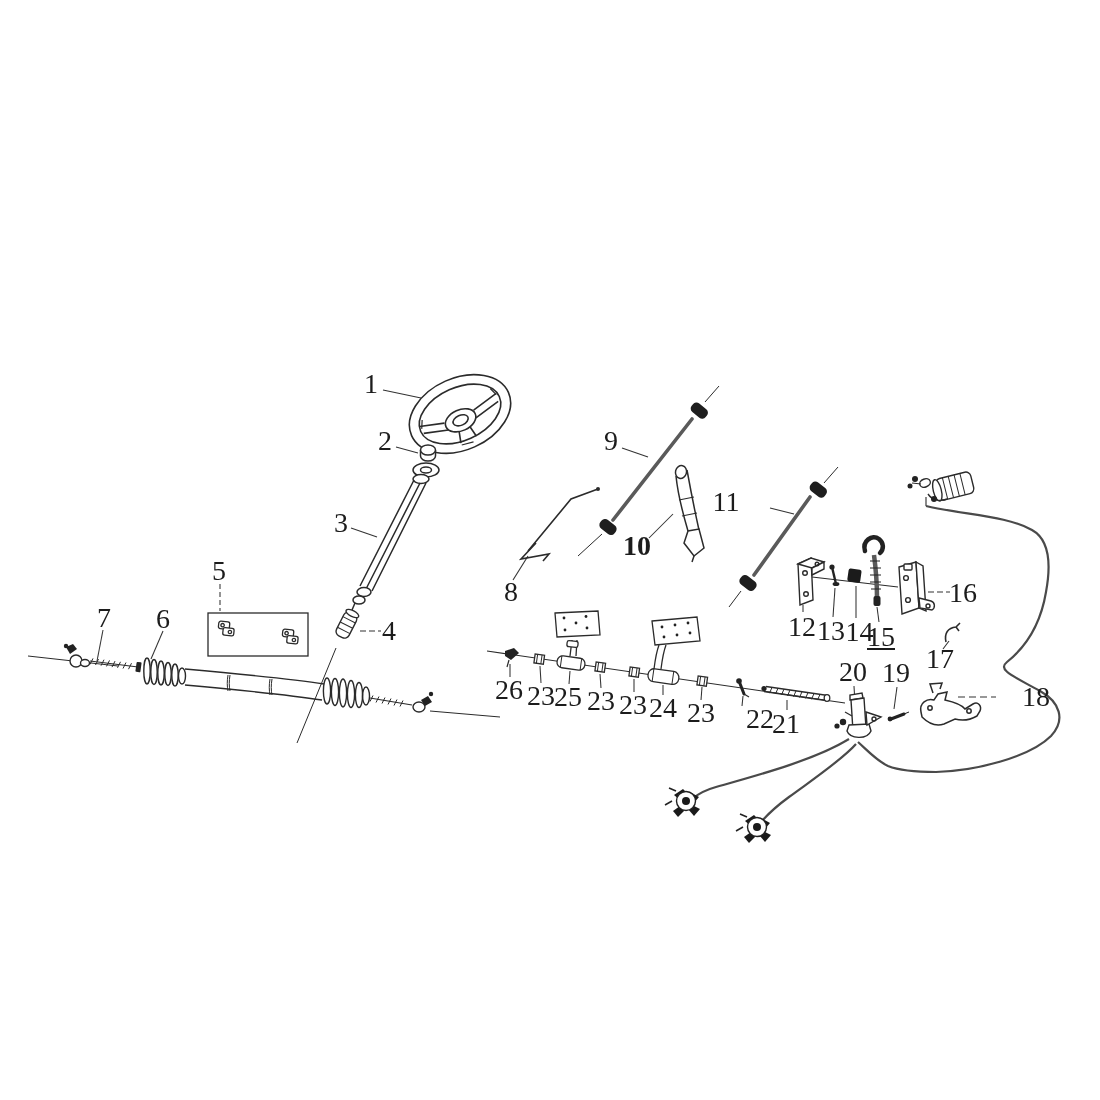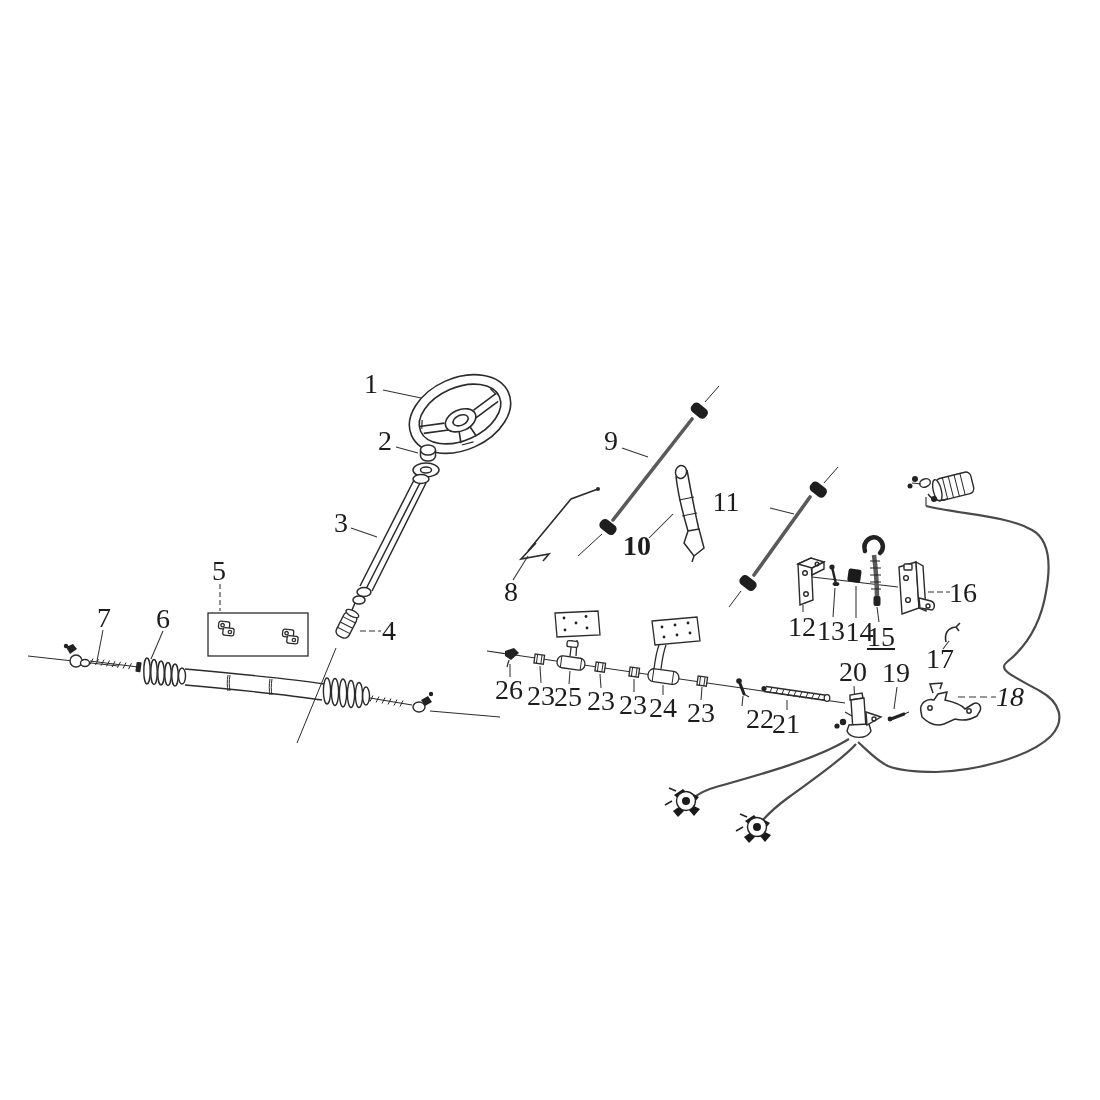--- a/index.html
+++ b/index.html
@@ -320,21 +320,21 @@
       <span class="part-label" style="left: 511px; top: 592px;">8</span>
       <span class="part-label" style="left: 611px; top: 441px;">9</span>
       <span class="part-label" style="left: 637px; top: 546px; font-weight: bold;">10</span>
       <span class="part-label" style="left: 726px; top: 502px;">11</span>
       <span class="part-label" style="left: 802px; top: 627px;">12</span>
       <span class="part-label" style="left: 831px; top: 631px;">13</span>
       <span class="part-label" style="left: 856px; top: 632px; padding-left: 7px;">14</span>
       <span class="part-label" style="left: 881px; top: 637px; text-decoration: underline;">15</span>
       <span class="part-label" style="left: 963px; top: 593px;">16</span>
       <span class="part-label" style="left: 940px; top: 659px;">17</span>
-      <span class="part-label" style="left: 1010px; top: 697px; font-style: italic;">18</span>
+      <span class="part-label" style="left: 1036px; top: 697px;">18</span>
       <span class="part-label" style="left: 896px; top: 673px;">19</span>
       <span class="part-label" style="left: 853px; top: 672px;">20</span>
       <span class="part-label" style="left: 786px; top: 724px;">21</span>
       <span class="part-label" style="left: 740px; top: 719px; margin-left: 20px;">22</span>
       <span class="part-label" style="left: 509px; top: 690px;">26</span>
       <span class="part-label" style="left: 541px; top: 696px;">23</span>
       <span class="part-label" style="left: 568px; top: 697px; text-align: center;">25</span>
       <span class="part-label" style="left: 601px; top: 701px;">23</span>
       <span class="part-label" style="left: 633px; top: 705px;">23</span>
       <span class="part-label" style="left: 663px; top: 708px;">24</span>

